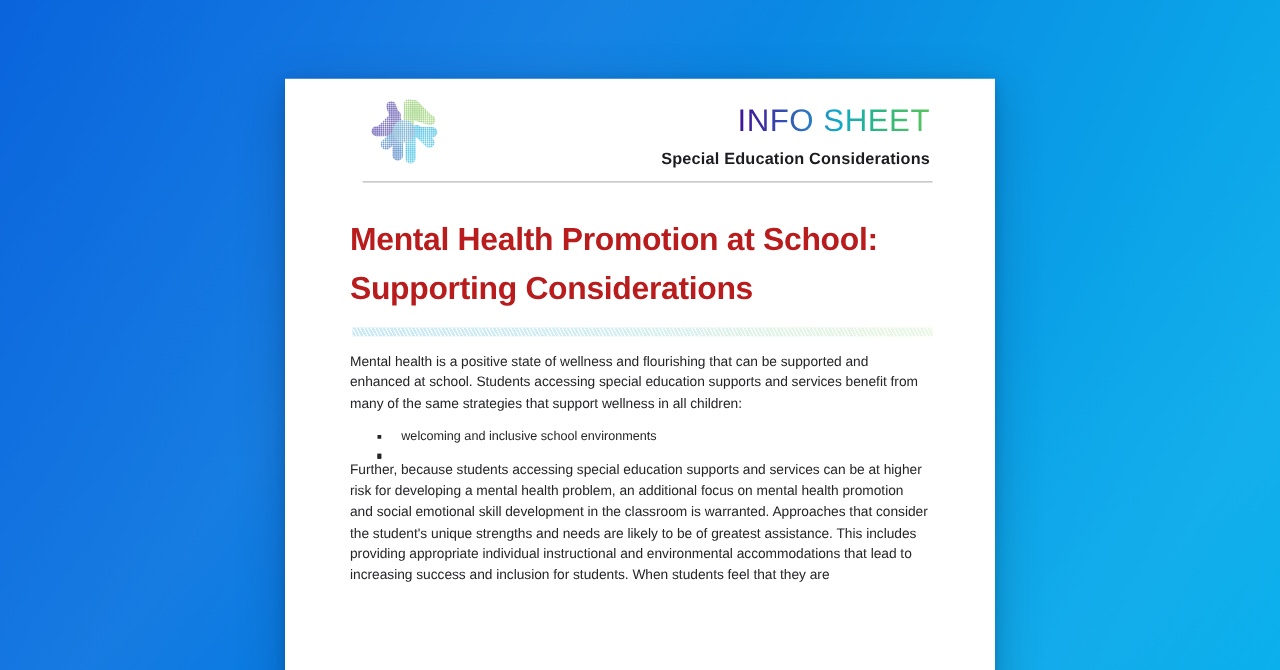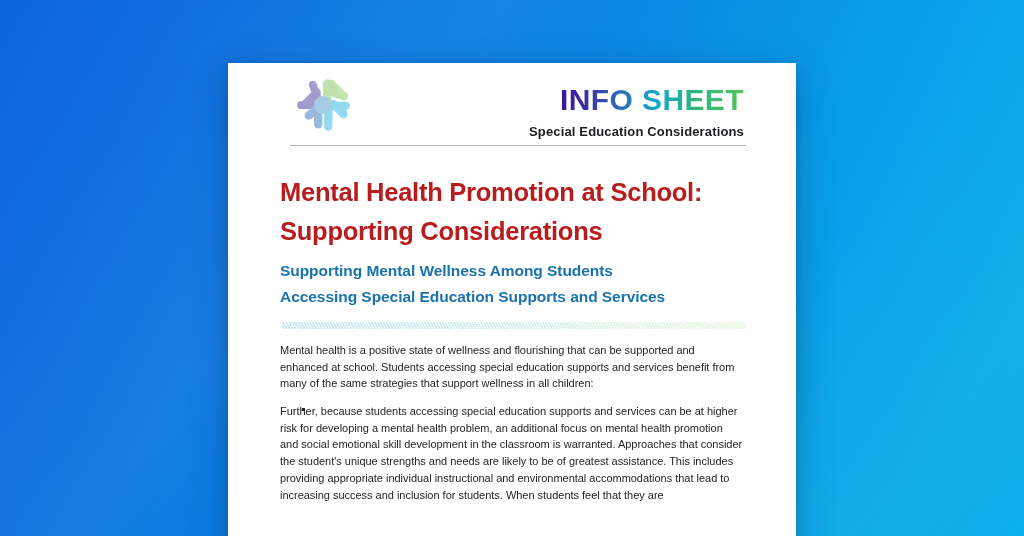--- a/index.html
+++ b/index.html
@@ -70,22 +70,22 @@
   }
 
   .brand-block {
     position: absolute;
     right: 0;
     top: 22px;
     text-align: right;
   }
 
   .info-sheet-title {
-    font-size: 30px;
-    font-weight: bold;
+    font-size: 25px;
+    font-weight: normal;
     letter-spacing: 0.4px;
     line-height: 1;
     background: linear-gradient(90deg,
         #3d1499 0%,
         #3c2a9e 12%,
         #2f6fbe 34%,
         #12a8ca 52%,
         #2fb67f 74%,
         #57c45c 100%);
     -webkit-background-clip: text;
@@ -248,32 +248,29 @@
     </div>
 
     <div class="header-rule"></div>
   </div>
 
   <div class="title-block">
     <div class="doc-title">
       <div>Mental Health Promotion at School:</div>
       <div>Supporting Considerations</div>
     </div>
-    <div class="doc-subtitle">
-      <div>Supporting Mental Wellness Among Students</div>
-      <div>Accessing Special Education Supports and Services</div>
-    </div>
     <div class="gradient-divider"></div>
   </div>
 
   <p class="body-copy">Mental health is a positive state of wellness and flourishing that can be supported and enhanced at school. Students accessing special education supports and services benefit from many of the same strategies that support wellness in all children:</p>
 
   <ul class="bullet-list">
     <li>
       <span class="sq"></span>
+      <span>welcoming and inclusive school environments</span>
     </li>
     <li>
       <span class="sq"></span>
     </li>
     <li>
       <span class="sq"></span>
     </li>
   </ul>
 
   <p class="body-copy second">Further, because students accessing special education supports and services can be at higher risk for developing a mental health problem, an additional focus on mental health promotion and social emotional skill development in the classroom is warranted. Approaches that consider the student's unique strengths and needs are likely to be of greatest assistance. This includes providing appropriate individual instructional and environmental accommodations that lead to increasing success and inclusion for students. When students feel that they are</p>

